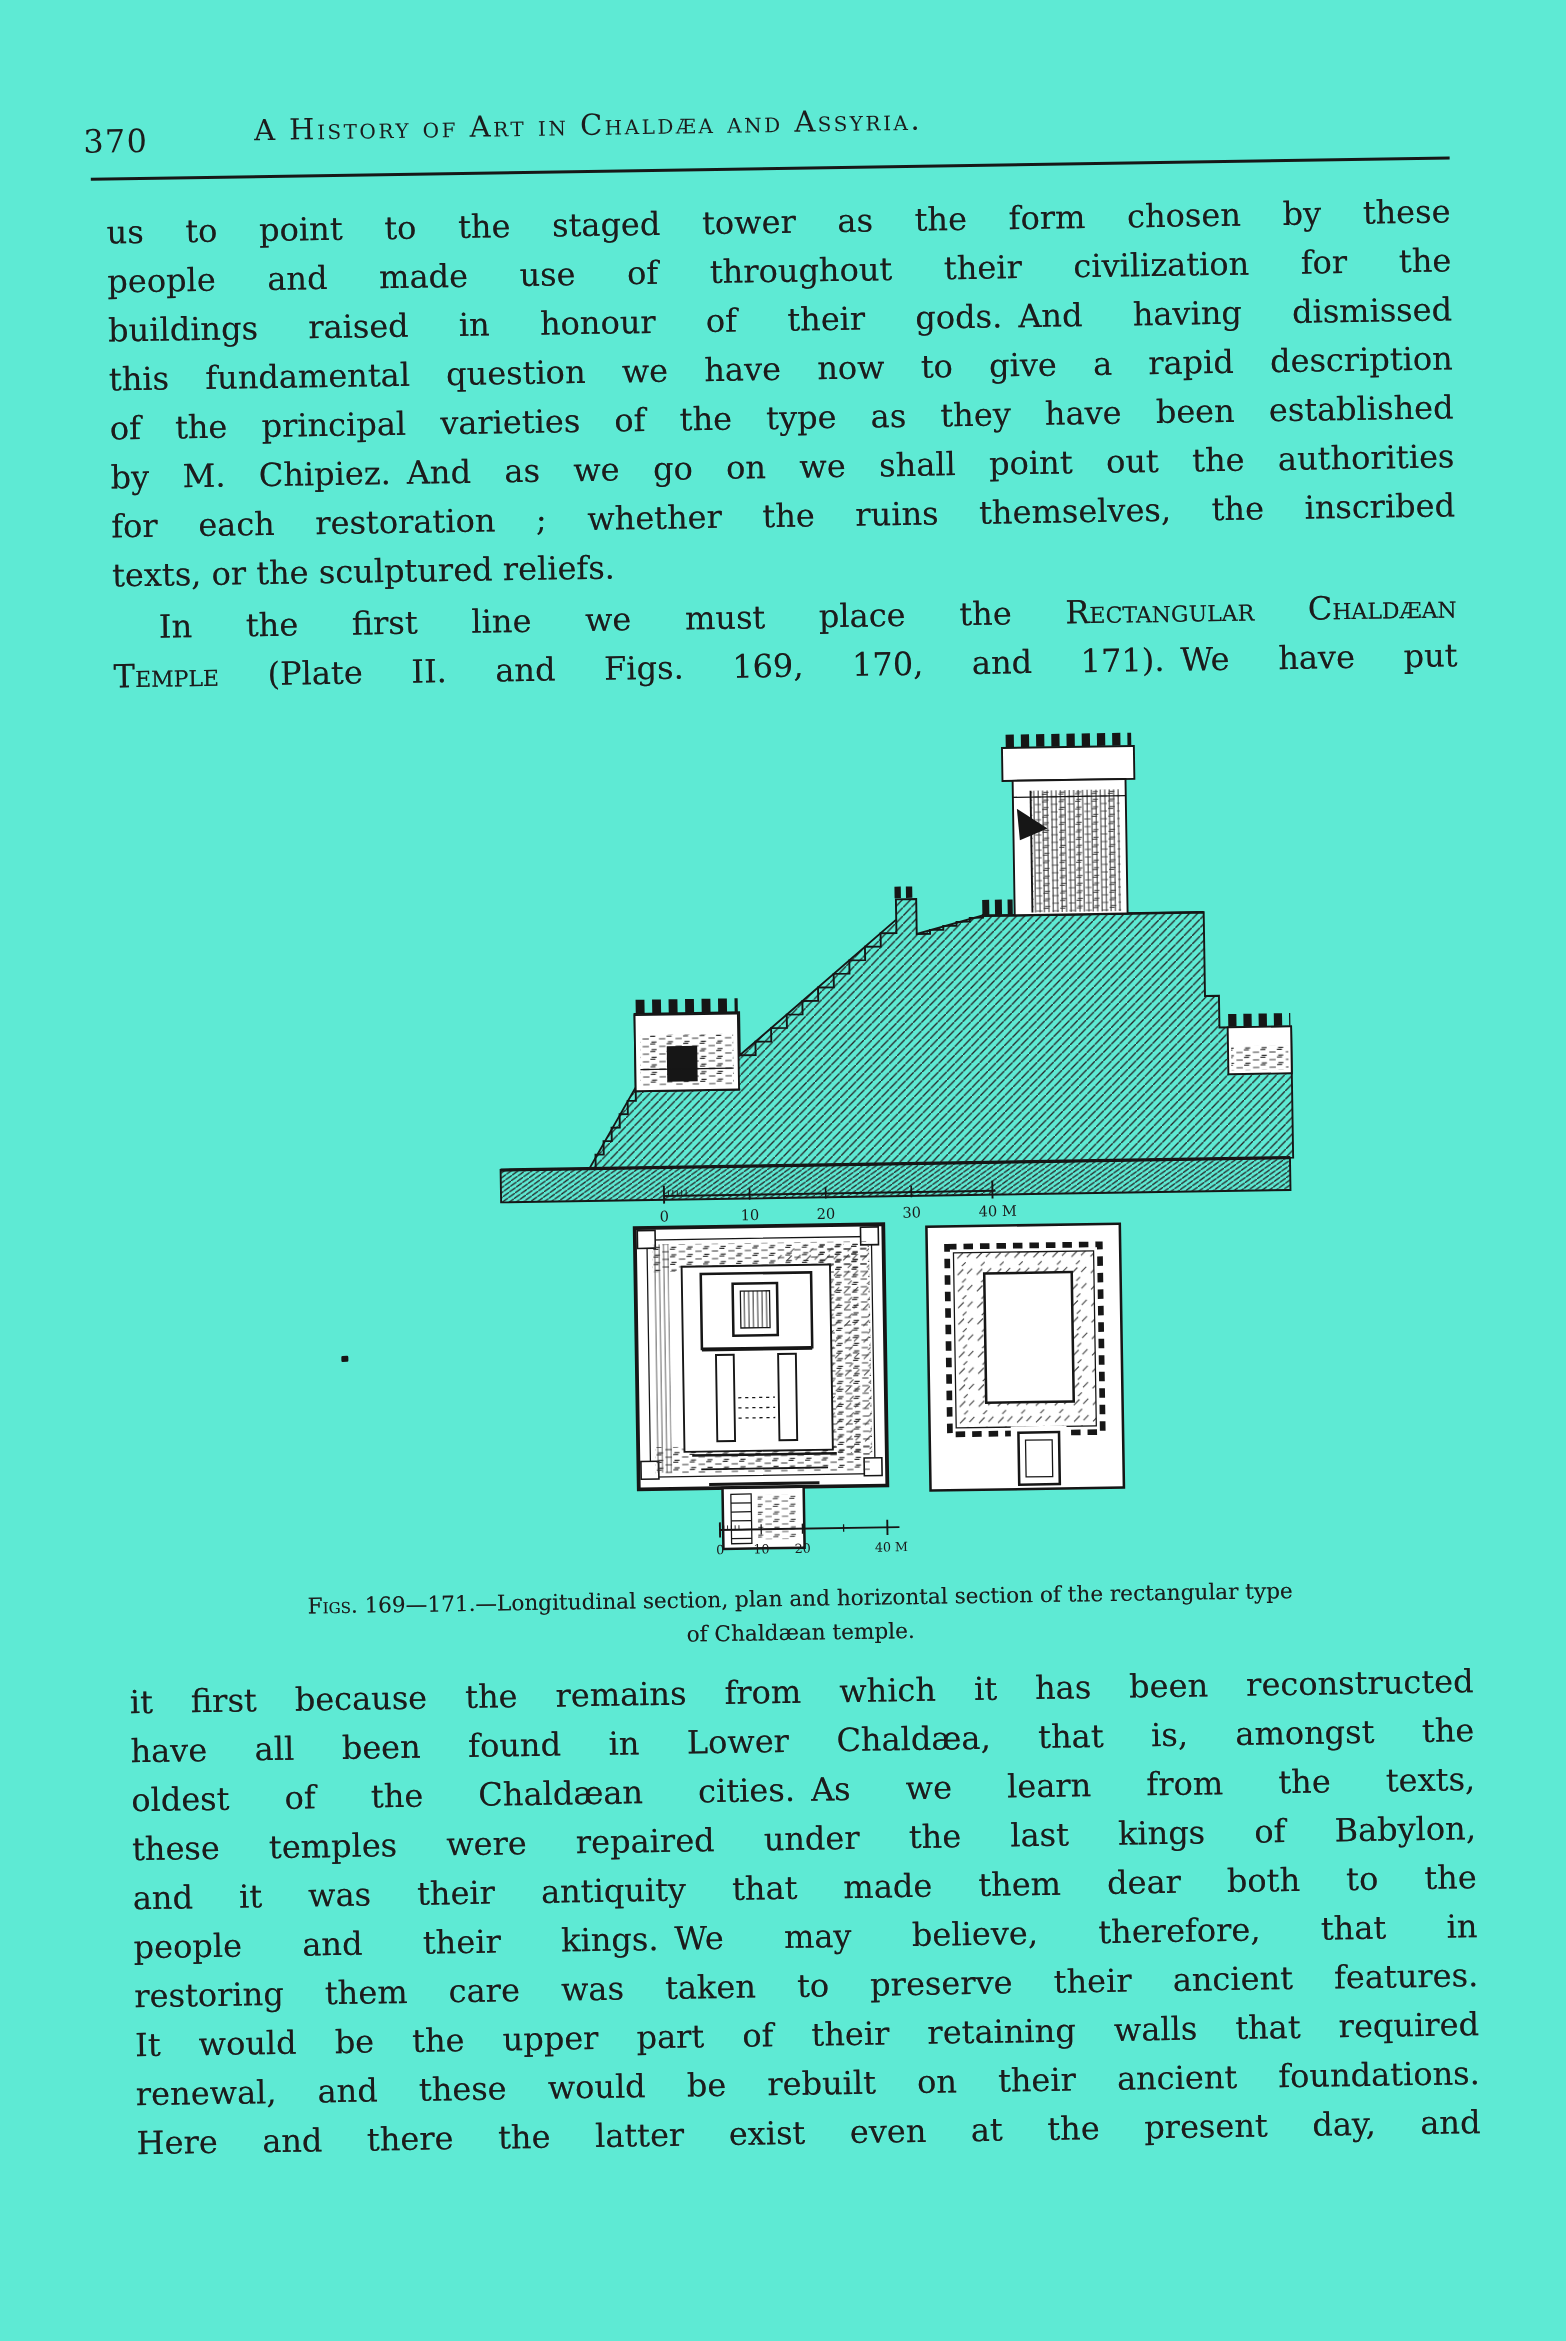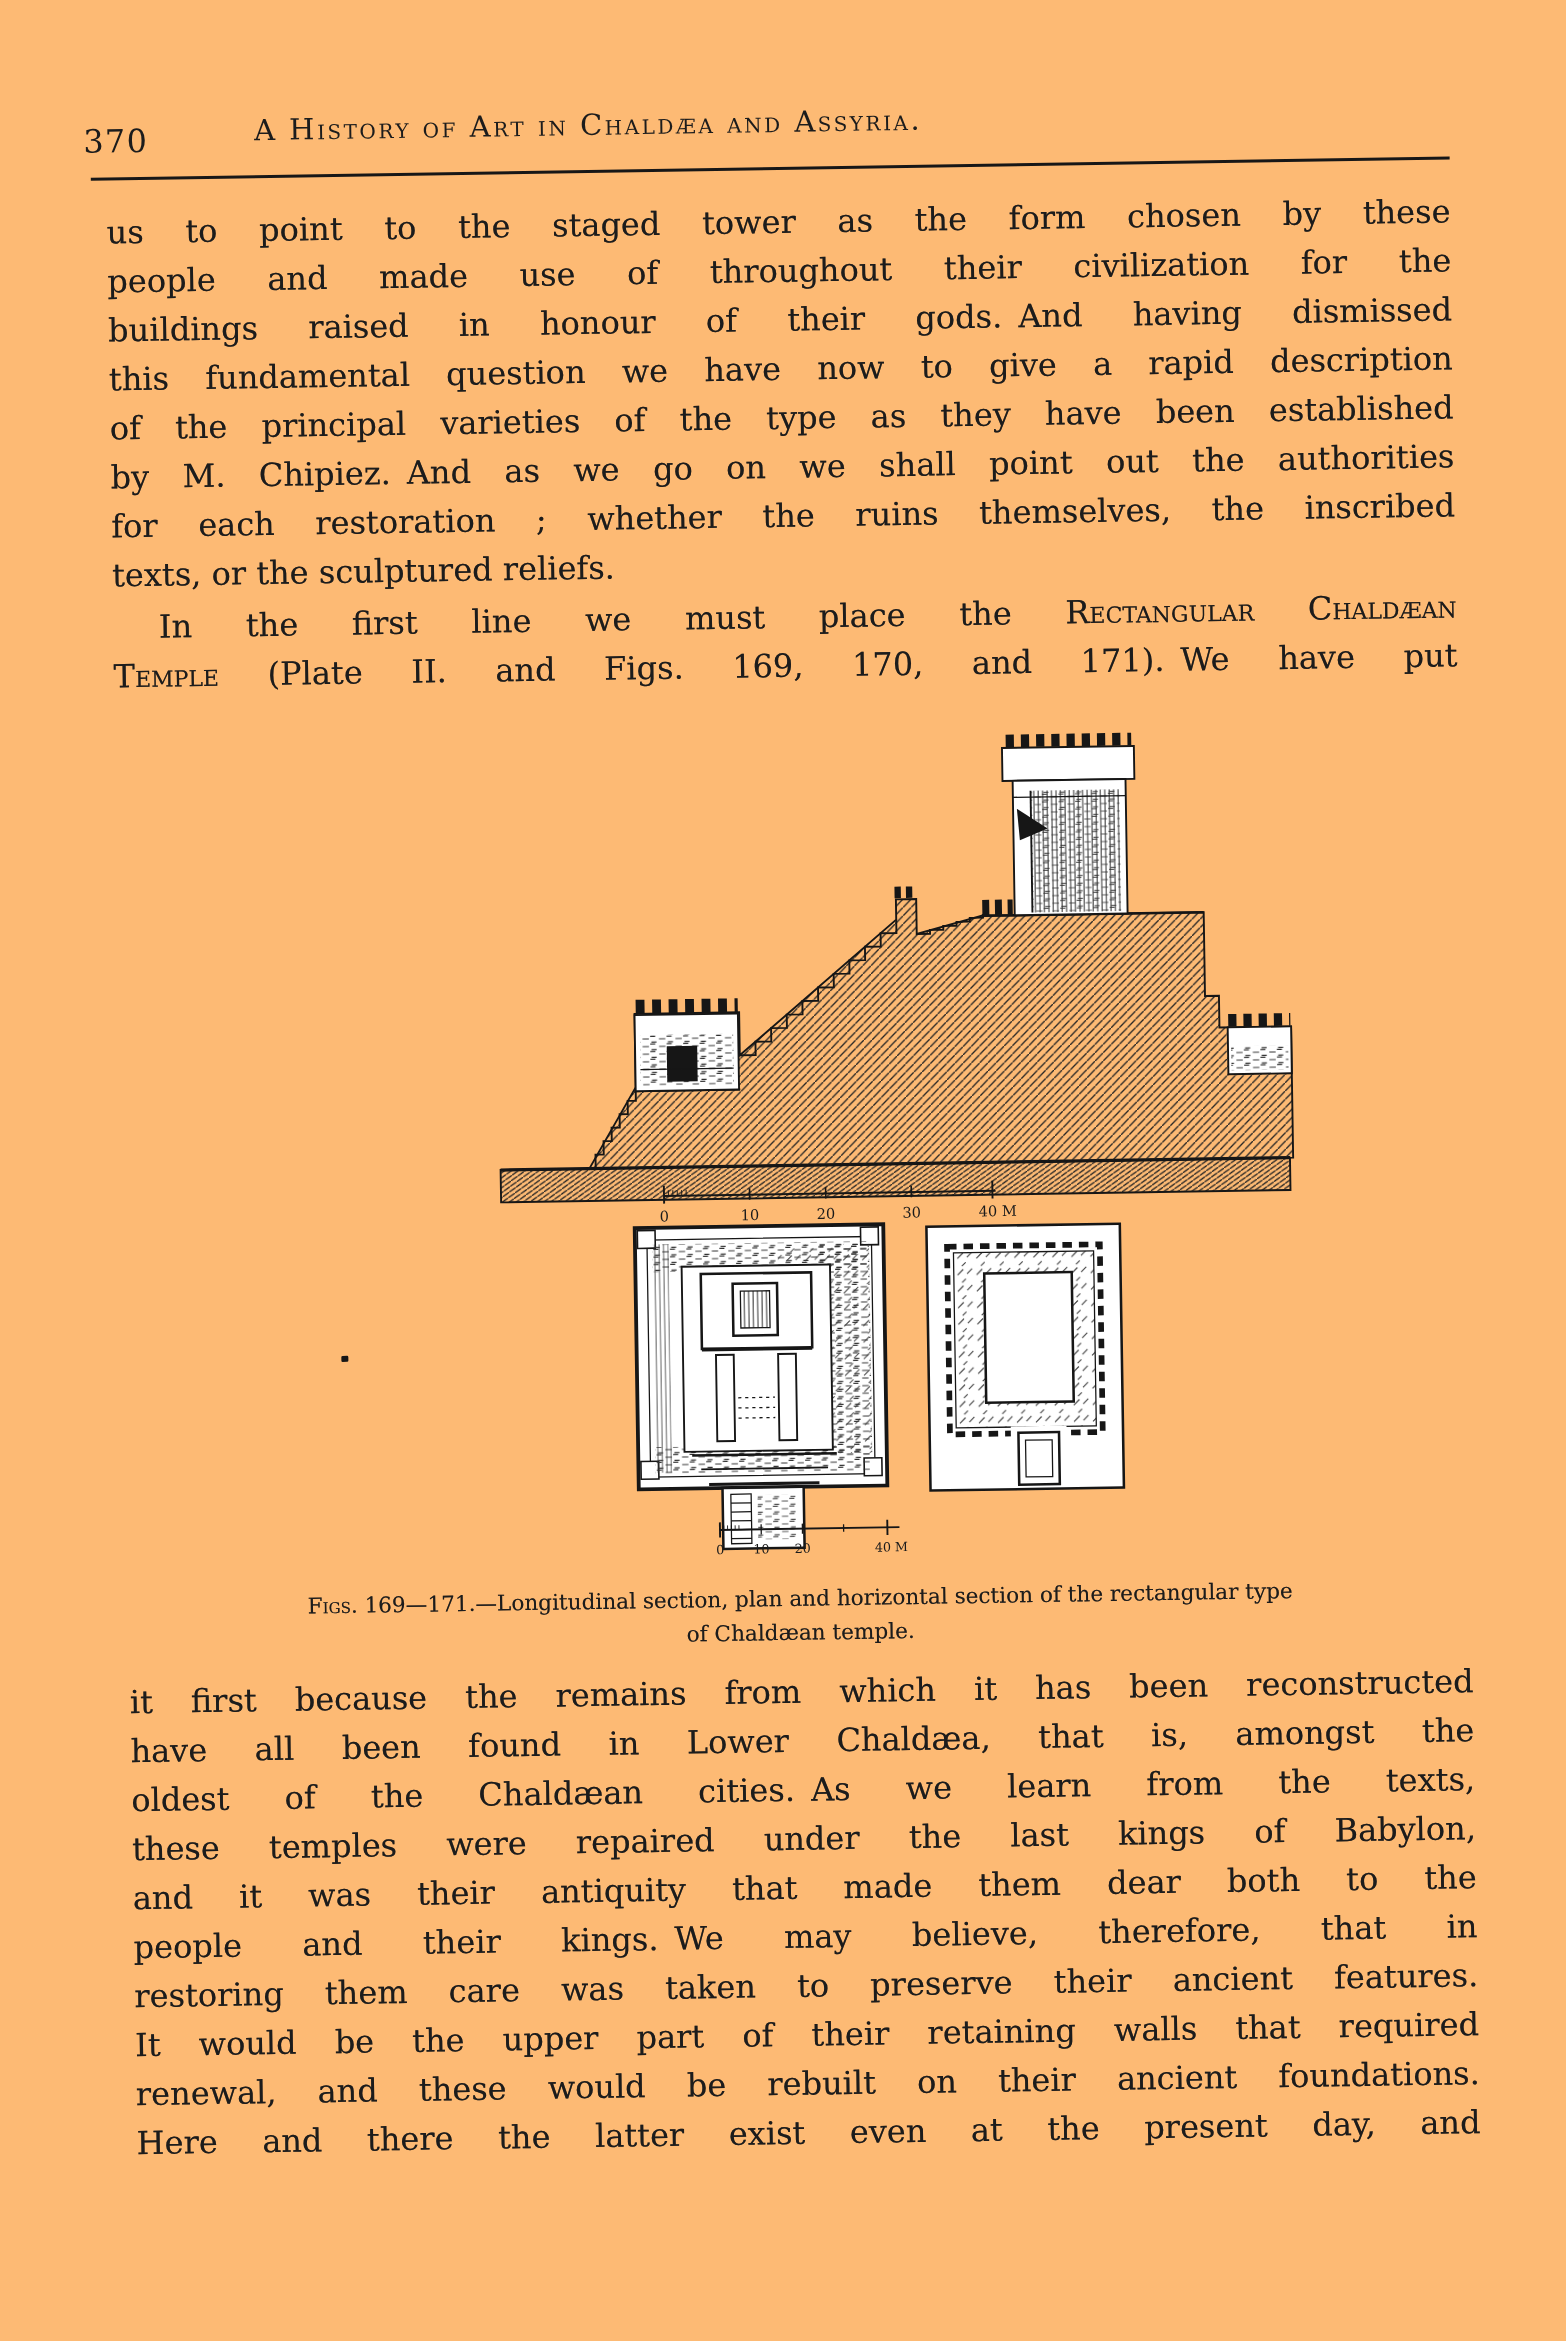--- a/index.html
+++ b/index.html
@@ -4,21 +4,21 @@
 <style>
   html,body { margin:0; padding:0; }
   body {
     width:1567px; height:2342px;
     background:#ffffff;
     font-family:"DejaVu Serif", serif;
     color:#1c1c1c;
     position:relative;
     overflow:hidden;
   }
-  .page { position:absolute; inset:0; background:#fdba74; }
+  .page { position:absolute; inset:0; background:#5eead4; }
   
   .scan { position:absolute; inset:0; transform:rotate(-0.9deg); transform-origin:783px 1205px; }
 
   .pagenum {
     position:absolute; left:100px; top:112px;
     font-size:32px; letter-spacing:1.3px;
   }
   .running-title {
     position:absolute; left:271px; top:105px;
     font-size:29px; font-variant:small-caps; letter-spacing:2.5px;

